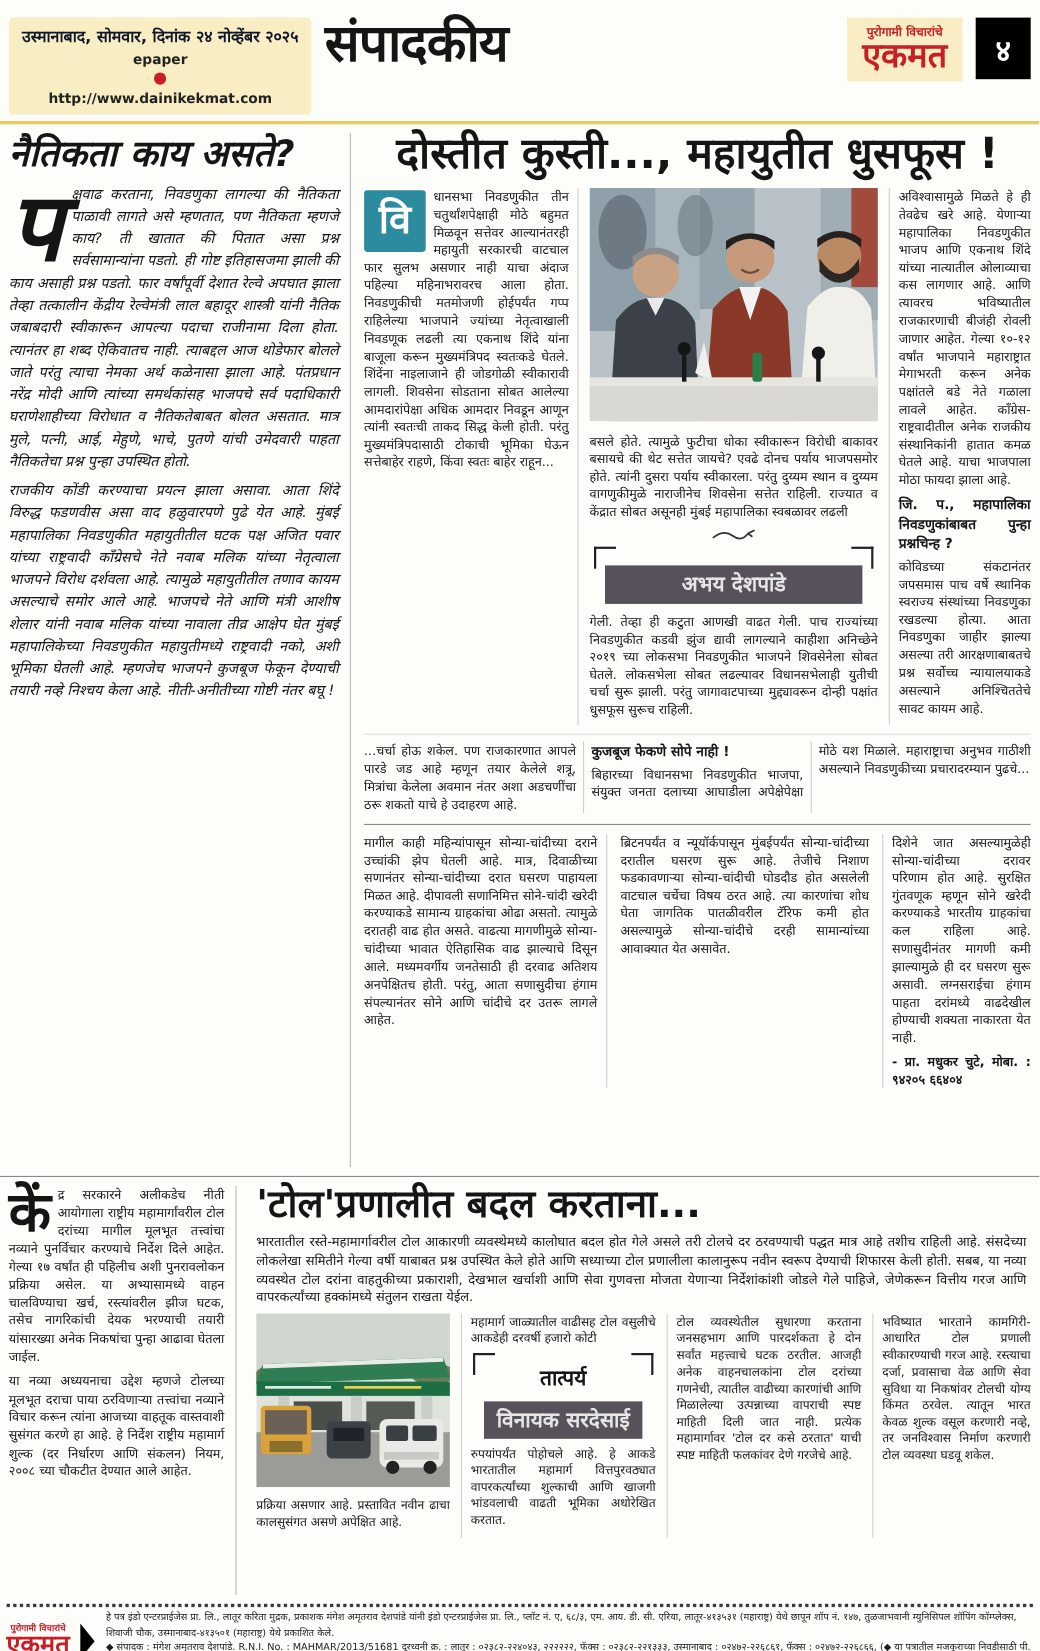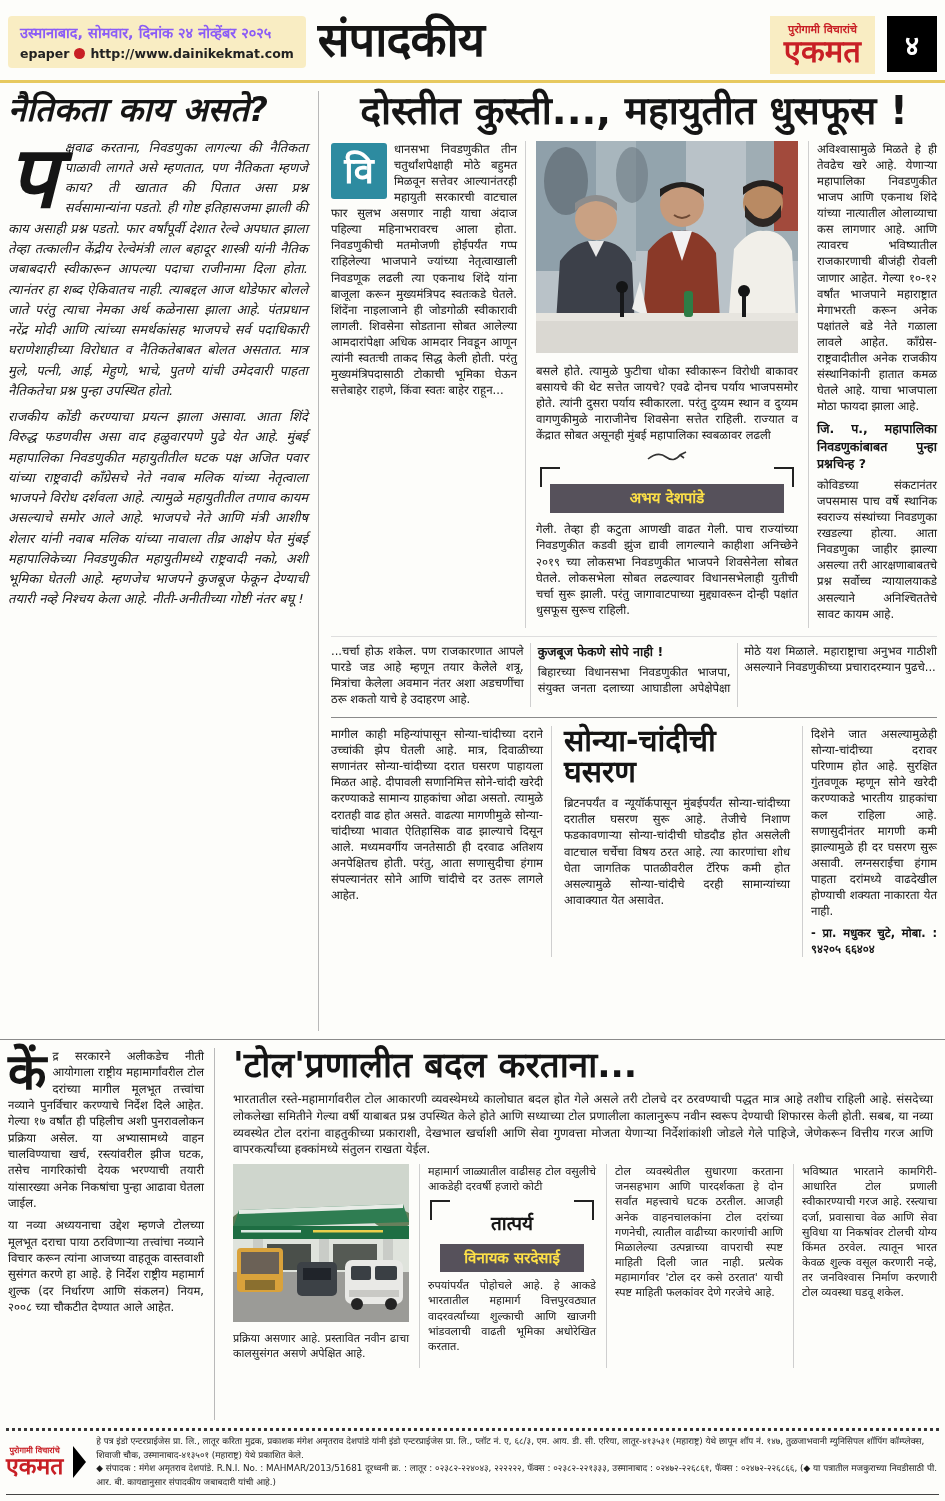--- a/index.html
+++ b/index.html
@@ -3,22 +3,22 @@
 <meta charset="utf-8">
 <style>
   html,body{margin:0;padding:0;}
   body{width:945px;height:1501px;background:#fdfdfa;color:#151515;
        font-family:"DejaVu Sans",sans-serif;position:relative;overflow:hidden;}
   .justify{text-align:justify;}
   p{margin:0 0 6px 0;}
   
   .header{display:flex;align-items:flex-start;padding:16px 8px 0 8px;gap:12px;}
   .datebox{background:#f9edc3;border-radius:4px;padding:6px 12px 7px 12px;min-width:250px;}
-  .dateline{font-weight:bold;font-size:14.5px;color:#8b5cf6;white-space:nowrap;}
-  .epaper{font-weight:bold;font-size:12.5px;margin-top:4px;display:flex;align-items:center;gap:5px;color:#222;}
+  .dateline{font-weight:bold;font-size:14.5px;color:#0f172a;white-space:nowrap;}
+  .epaper{font-weight:bold;font-size:12.5px;margin-top:4px;display:flex;align-items:center;gap:5px;color:#222;flex-direction:column;}
   .epaper-dot{width:11px;height:11px;border-radius:50%;background:#c81f25;display:inline-block;}
   .section-title{font-size:47px;font-weight:800;line-height:.95;letter-spacing:-1px;margin-top:2px;}
   .head-spacer{flex:1;}
   .masthead{background:#f9edc3;padding:5px 14px 7px 14px;text-align:center;}
   .masthead .tagline{color:#c81f25;font-size:11px;font-weight:bold;}
   .masthead .brand{color:#c81f25;font-size:31px;font-weight:800;line-height:1;}
   .pagenum{background:#000;color:#fff;font-size:27px;font-weight:bold;width:50px;height:56px;
            display:flex;align-items:center;justify-content:center;}
   .gold-rule{border-top:3px solid #e7c95f;margin:6px 0 0 0;}
   
@@ -36,21 +36,21 @@
   .col-mid{width:262px;flex:none;font-size:11.5px;line-height:1.4;}
   .col-c{flex:1;min-width:0;padding-left:8px;border-left:1px solid #cfcfcf;font-size:11.5px;line-height:1.4;}
   .photo-frame{width:262px;height:212px;}
   .flourish{display:block;margin:2px auto 0 auto;}
   .byline-box{position:relative;text-align:center;padding:10px 10px 0 10px;margin:4px 4px 8px 4px;}
   .byline-box::before{content:"";position:absolute;top:0;left:0;width:18px;height:18px;
                       border-top:2px solid #222;border-left:2px solid #222;}
   .byline-box::after{content:"";position:absolute;top:0;right:0;width:18px;height:18px;
                      border-top:2px solid #222;border-right:2px solid #222;}
   .byline-title{font-size:21px;font-weight:800;}
-  .byline-bar{background:#56515b;color:#fde047;font-size:15px;font-weight:bold;padding:4px 2px;margin-top:7px;}
+  .byline-bar{background:#56515b;color:#e5e5e5;font-size:19px;font-weight:bold;padding:4px 2px;margin-top:7px;}
   .cont-3col{margin-top:8px;padding-top:6px;border-top:1px solid #dedede;
              column-count:3;column-gap:14px;column-rule:1px solid #cfcfcf;font-size:11.5px;line-height:1.4;}
   .subhead{font-weight:800;font-size:12.5px;margin:4px 0;}
   
   .gold-section{display:flex;gap:12px;margin-top:10px;border-top:1px solid #8a8a8a;padding-top:8px;}
   .gold-left{width:212px;flex:none;padding-right:8px;border-right:1px solid #cfcfcf;font-size:11.5px;line-height:1.4;}
   .gold-mid{width:226px;flex:none;font-size:11.5px;line-height:1.4;}
   .gold-head{font-size:30px;font-weight:800;margin:0 0 8px 0;line-height:1.02;}
   .gold-right{flex:1;min-width:0;padding-left:8px;border-left:1px solid #cfcfcf;font-size:11.5px;line-height:1.4;}
   .signature{font-weight:bold;font-size:11.5px;margin-top:6px;}
@@ -190,21 +190,20 @@
       <p>...चर्चा होऊ शकेल. पण राजकारणात आपले पारडे जड आहे म्हणून तयार केलेले शत्रू, मित्रांचा केलेला अवमान नंतर अशा अडचणींचा ठरू शकतो याचे हे उदाहरण आहे.</p>
       <div class="subhead">कुजबूज फेकणे सोपे नाही !</div>
       <p>बिहारच्या विधानसभा निवडणुकीत भाजपा, संयुक्त जनता दलाच्या आघाडीला अपेक्षेपेक्षा मोठे यश मिळाले. महाराष्ट्राचा अनुभव गाठीशी असल्याने निवडणुकीच्या प्रचारादरम्यान पुढचे...</p>
     </div>
 
     <div class="gold-section">
       <div class="gold-left justify">
         <p>मागील काही महिन्यांपासून सोन्या-चांदीच्या दराने उच्चांकी झेप घेतली आहे. मात्र, दिवाळीच्या सणानंतर सोन्या-चांदीच्या दरात घसरण पाहायला मिळत आहे. दीपावली सणानिमित्त सोने-चांदी खरेदी करण्याकडे सामान्य ग्राहकांचा ओढा असतो. त्यामुळे दरातही वाढ होत असते. वाढत्या मागणीमुळे सोन्या-चांदीच्या भावात ऐतिहासिक वाढ झाल्याचे दिसून आले. मध्यमवर्गीय जनतेसाठी ही दरवाढ अतिशय अनपेक्षितच होती. परंतु, आता सणासुदीचा हंगाम संपल्यानंतर सोने आणि चांदीचे दर उतरू लागले आहेत.</p>
       </div>
       <div class="gold-mid justify">
-        <h2 class="gold-head">सोन्या-चांदीची घसरण</h2>
         <p>ब्रिटनपर्यंत व न्यूयॉर्कपासून मुंबईपर्यंत सोन्या-चांदीच्या दरातील घसरण सुरू आहे. तेजीचे निशाण फडकावणाऱ्या सोन्या-चांदीची घोडदौड होत असलेली वाटचाल चर्चेचा विषय ठरत आहे. त्या कारणांचा शोध घेता जागतिक पातळीवरील टॅरिफ कमी होत असल्यामुळे सोन्या-चांदीचे दरही सामान्यांच्या आवाक्यात येत असावेत.</p>
       </div>
       <div class="gold-right justify">
         <p>दिशेने जात असल्यामुळेही सोन्या-चांदीच्या दरावर परिणाम होत आहे. सुरक्षित गुंतवणूक म्हणून सोने खरेदी करण्याकडे भारतीय ग्राहकांचा कल राहिला आहे. सणासुदीनंतर मागणी कमी झाल्यामुळे ही दर घसरण सुरू असावी. लग्नसराईचा हंगाम पाहता दरांमध्ये वाढदेखील होण्याची शक्यता नाकारता येत नाही.</p>
         <div class="signature">- प्रा. मधुकर चुटे, मोबा. : ९४२०५ ६६४०४</div>
       </div>
     </div>
   </div>
 </div>
 
@@ -254,21 +253,21 @@
         </svg>
         <p class="justify" style="margin-top:5px">प्रक्रिया असणार आहे. प्रस्तावित नवीन ढाचा कालसुसंगत असणे अपेक्षित आहे.</p>
       </div>
 
       <div class="toll-col justify">
         <p>महामार्ग जाळ्यातील वाढीसह टोल वसुलीचे आकडेही दरवर्षी हजारो कोटी</p>
         <div class="byline-box tat-box">
           <div class="byline-title">तात्पर्य</div>
           <div class="byline-bar">विनायक सरदेसाई</div>
         </div>
-        <p>रुपयांपर्यंत पोहोचले आहे. हे आकडे भारतातील महामार्ग वित्तपुरवठ्यात वादरवर्त्यांच्या शुल्काची आणि खाजगी भांडवलाची वाढती भूमिका अधोरेखित करतात.</p>
+        <p>रुपयांपर्यंत पोहोचले आहे. हे आकडे भारतातील महामार्ग वित्तपुरवठ्यात वापरकर्त्यांच्या शुल्काची आणि खाजगी भांडवलाची वाढती भूमिका अधोरेखित करतात.</p>
       </div>
 
       <div class="toll-col justify">
         <p>टोल व्यवस्थेतील सुधारणा करताना जनसहभाग आणि पारदर्शकता हे दोन सर्वांत महत्त्वाचे घटक ठरतील. आजही अनेक वाहनचालकांना टोल दरांच्या गणनेची, त्यातील वाढीच्या कारणांची आणि मिळालेल्या उत्पन्नाच्या वापराची स्पष्ट माहिती दिली जात नाही. प्रत्येक महामार्गावर 'टोल दर कसे ठरतात' याची स्पष्ट माहिती फलकांवर देणे गरजेचे आहे.</p>
       </div>
 
       <div class="toll-col-last justify">
         <p>भविष्यात भारताने कामगिरी-आधारित टोल प्रणाली स्वीकारण्याची गरज आहे. रस्त्याचा दर्जा, प्रवासाचा वेळ आणि सेवा सुविधा या निकषांवर टोलची योग्य किंमत ठरवेल. त्यातून भारत केवळ शुल्क वसूल करणारी नव्हे, तर जनविश्वास निर्माण करणारी टोल व्यवस्था घडवू शकेल.</p>
       </div>
     </div>

